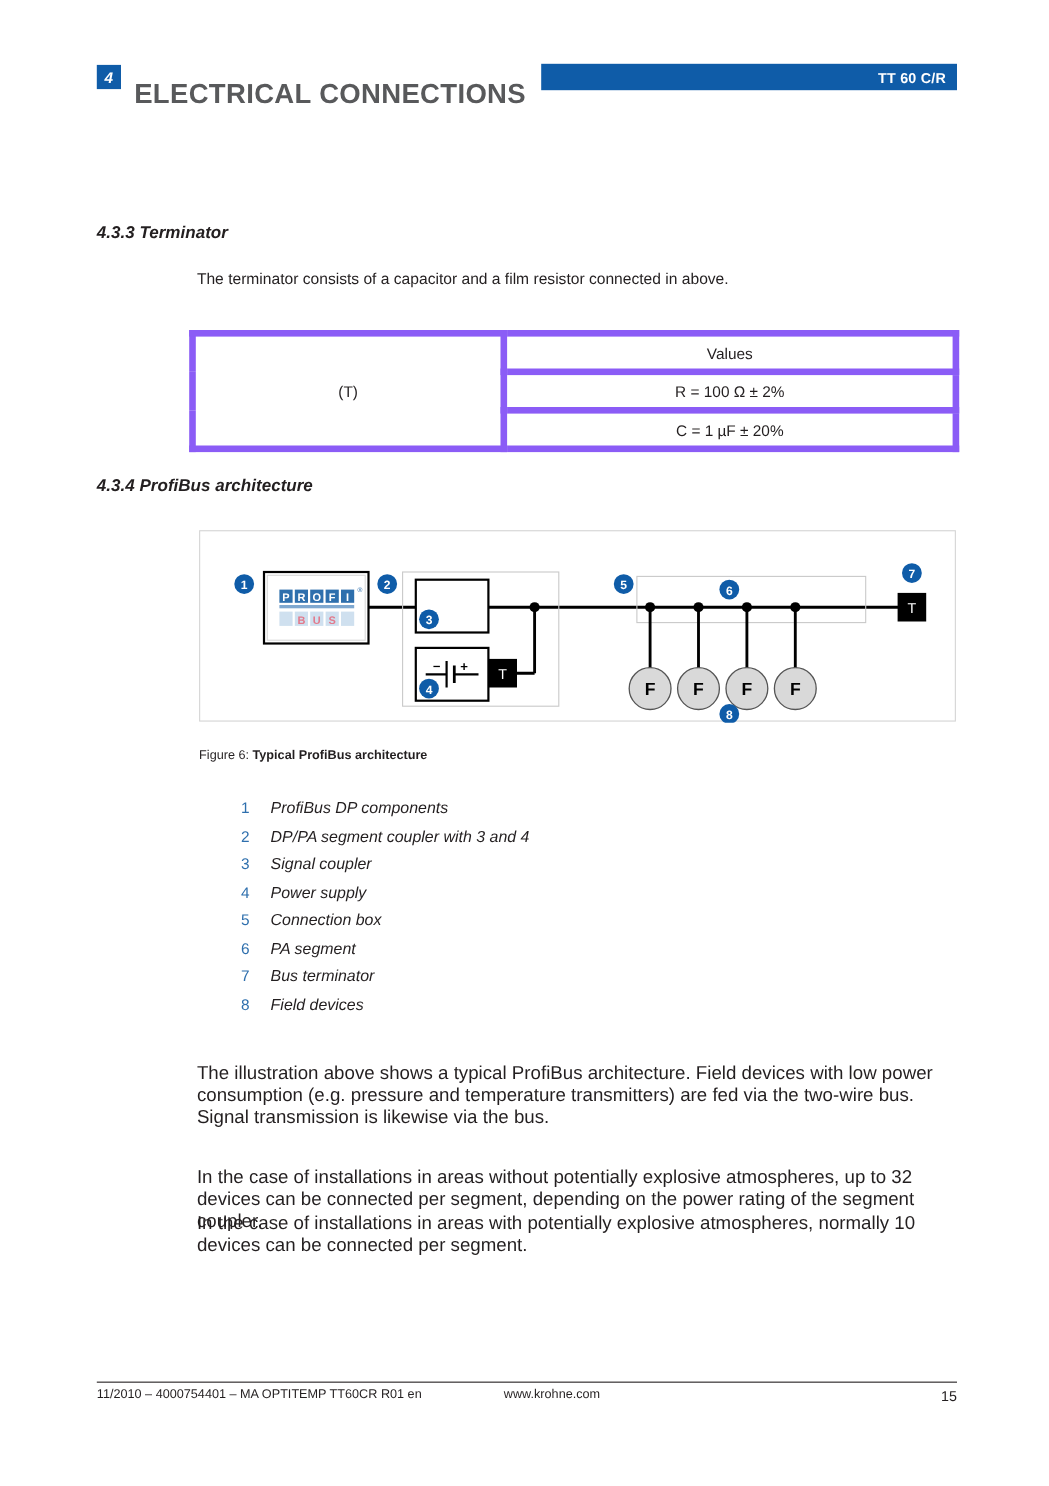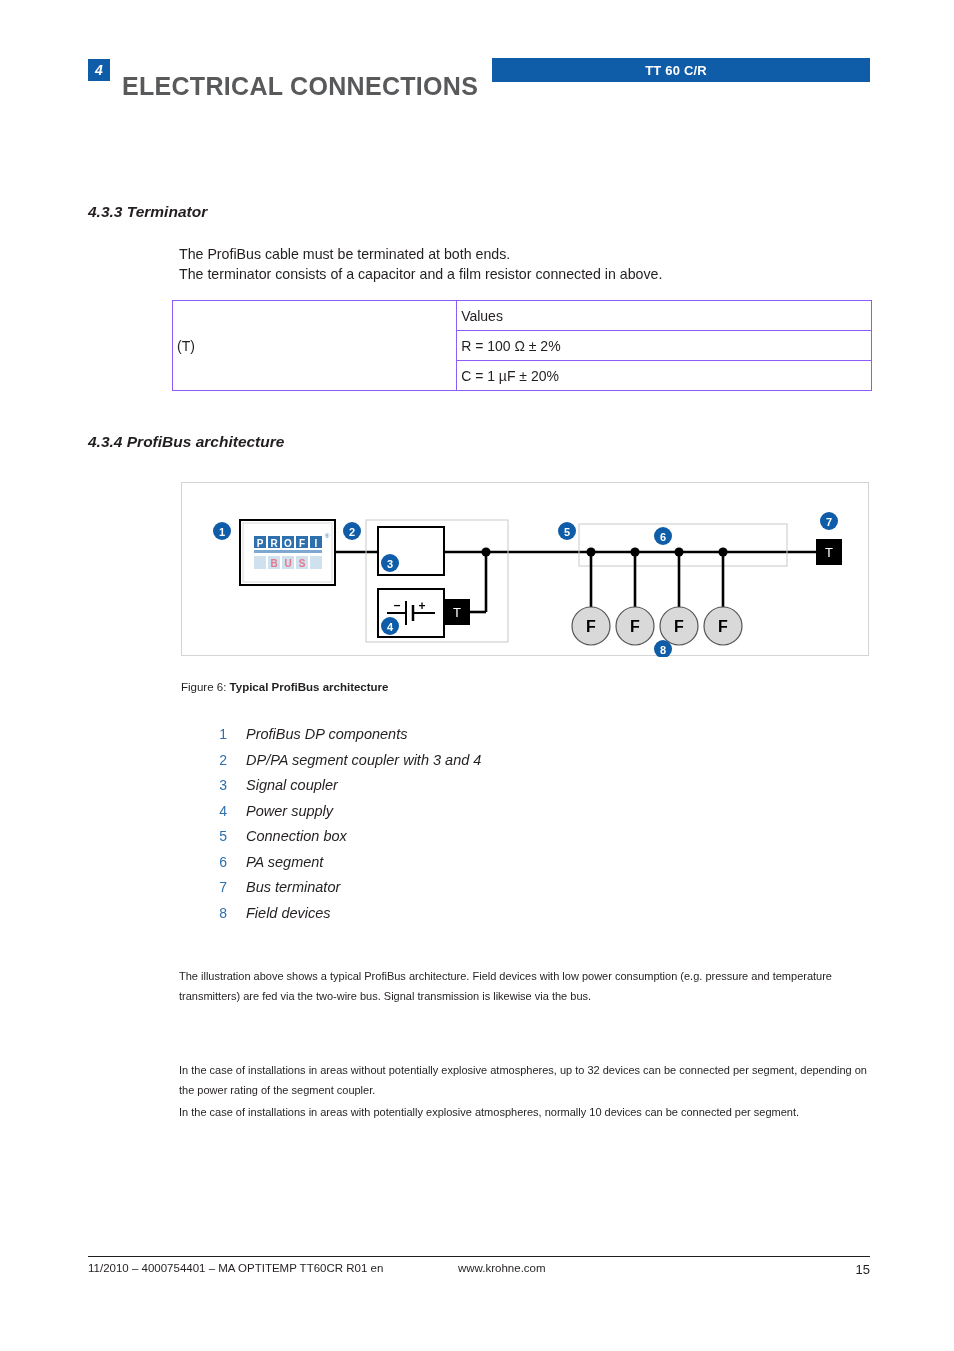--- a/index.html
+++ b/index.html
@@ -49,21 +49,21 @@
     flex: 0 0 auto;
     margin-top: 32px;
   }
   .header-bar {
     margin-left: 14px;
     flex: 1 1 auto;
     height: 24px;
     background: #0f5ca8;
     display: flex;
     align-items: center;
-    justify-content: center;
+    justify-content: flex-end;
     padding-right: 10px;
     box-sizing: border-box;
   }
   .header-bar-label {
     color: #ffffff;
     font-size: 13px;
     font-weight: bold;
     letter-spacing: 0.2px;
   }
 
@@ -94,21 +94,22 @@
   
   .values-table {
     position: absolute;
     left: 172px;
     top: 300px;
     width: 700px;
     border-collapse: collapse;
     font-size: 14px;
   }
   .values-table td {
-    border: 1px solid #8b5cf6;
+    border: 6px solid #8b5cf6;
+    text-align: center;
     vertical-align: middle;
     padding: 6px 4px;
     height: 17px;
   }
   .values-table .col-label { width: 283px; }
   .values-table .col-value { width: 417px; }
 
   
   .figure-frame {
     position: absolute;
@@ -161,21 +162,21 @@
     color: #231f20;
     white-space: nowrap;
     font-style: italic;
   }
 
   
   .body-copy {
     position: absolute;
     left: 179px;
     width: 700px;
-    font-size: 11px;
+    font-size: 17px;
     line-height: 20px;
     color: #231f20;
   }
   #para-1 { top: 966px; }
   #para-2 { top: 1044px; margin-top: 16px; }
   #para-3 { top: 1102px; }
 
   
   .footer-rule {
     position: absolute;
@@ -221,21 +222,20 @@
   <div class="chapter-number">4</div>
   <div class="chapter-title">ELECTRICAL CONNECTIONS</div>
   <div class="header-bar">
     <span class="header-bar-label">TT 60 C/R</span>
   </div>
 </div>
 
 <div class="section-heading" id="heading-433">4.3.3  Terminator</div>
 
 <div class="intro-block">
-  <div>The ProfiBus cable must be terminated at both ends.</div>
   <div>The terminator consists of a capacitor and a film resistor connected in above.</div>
 </div>
 
 <table class="values-table">
   <tbody>
       <tr>
     <td class="col-label" rowspan="3">(T)</td>
     <td class="col-value">Values</td>
   </tr>
   <tr>

